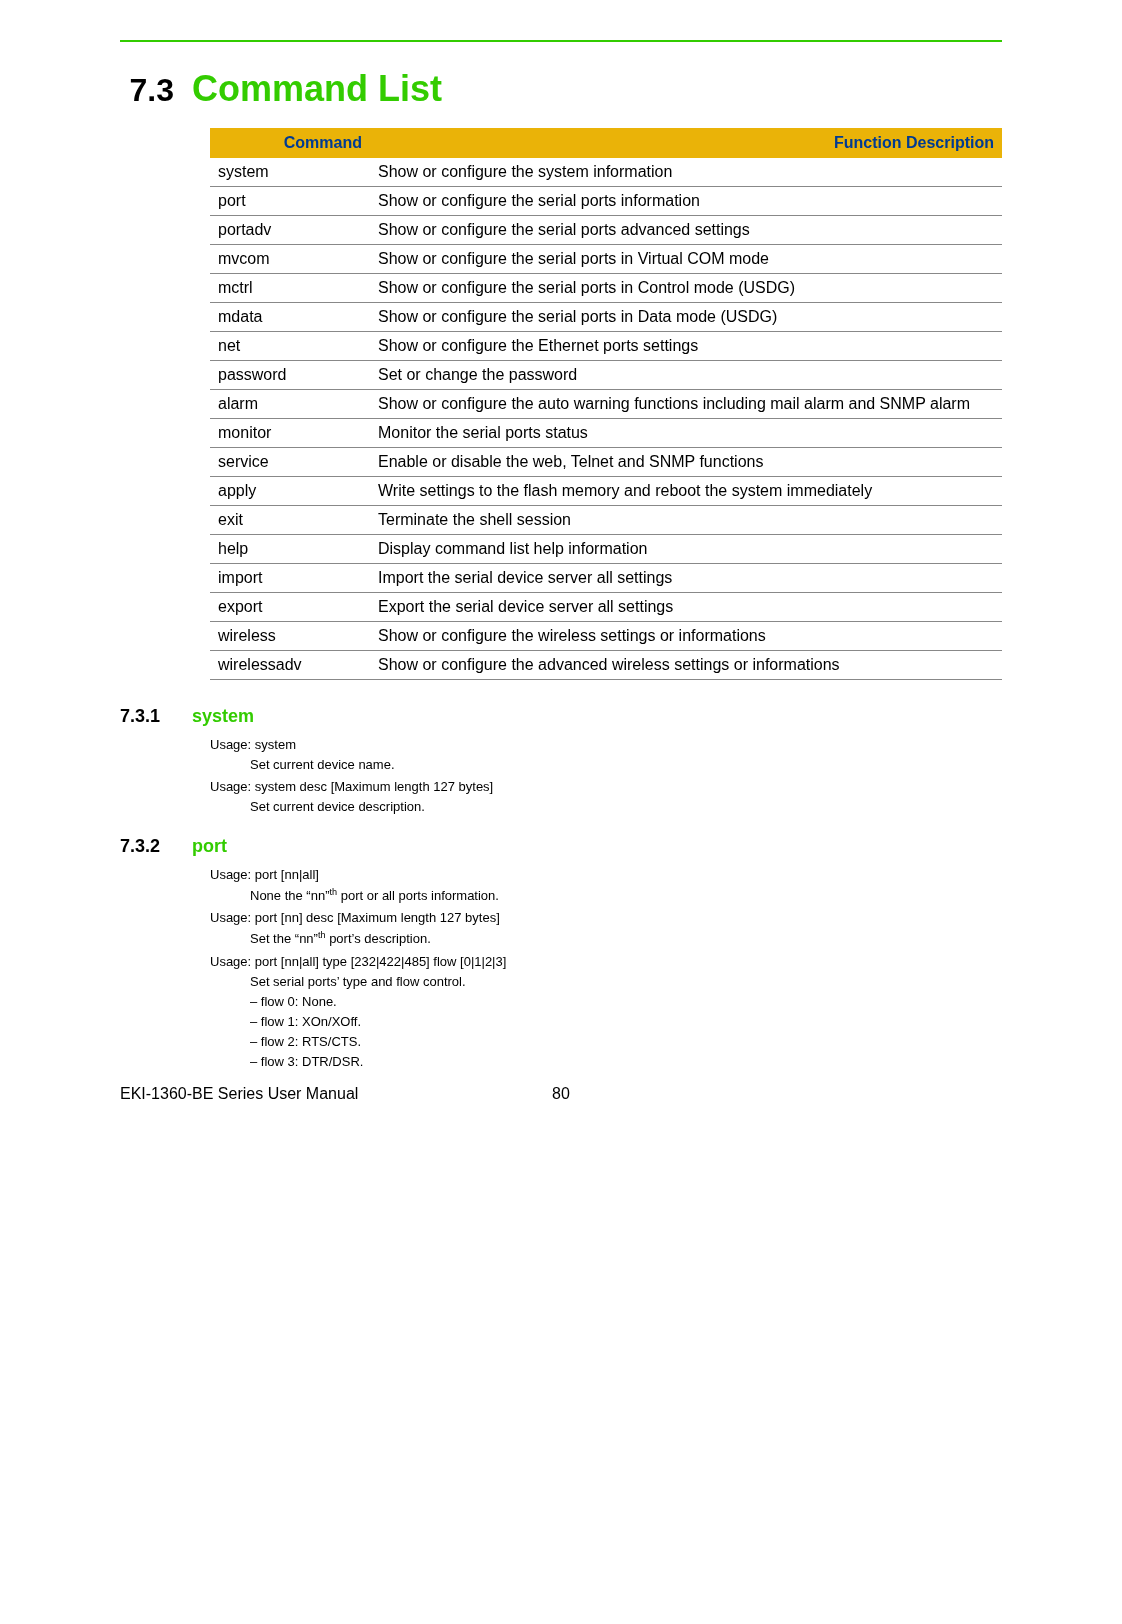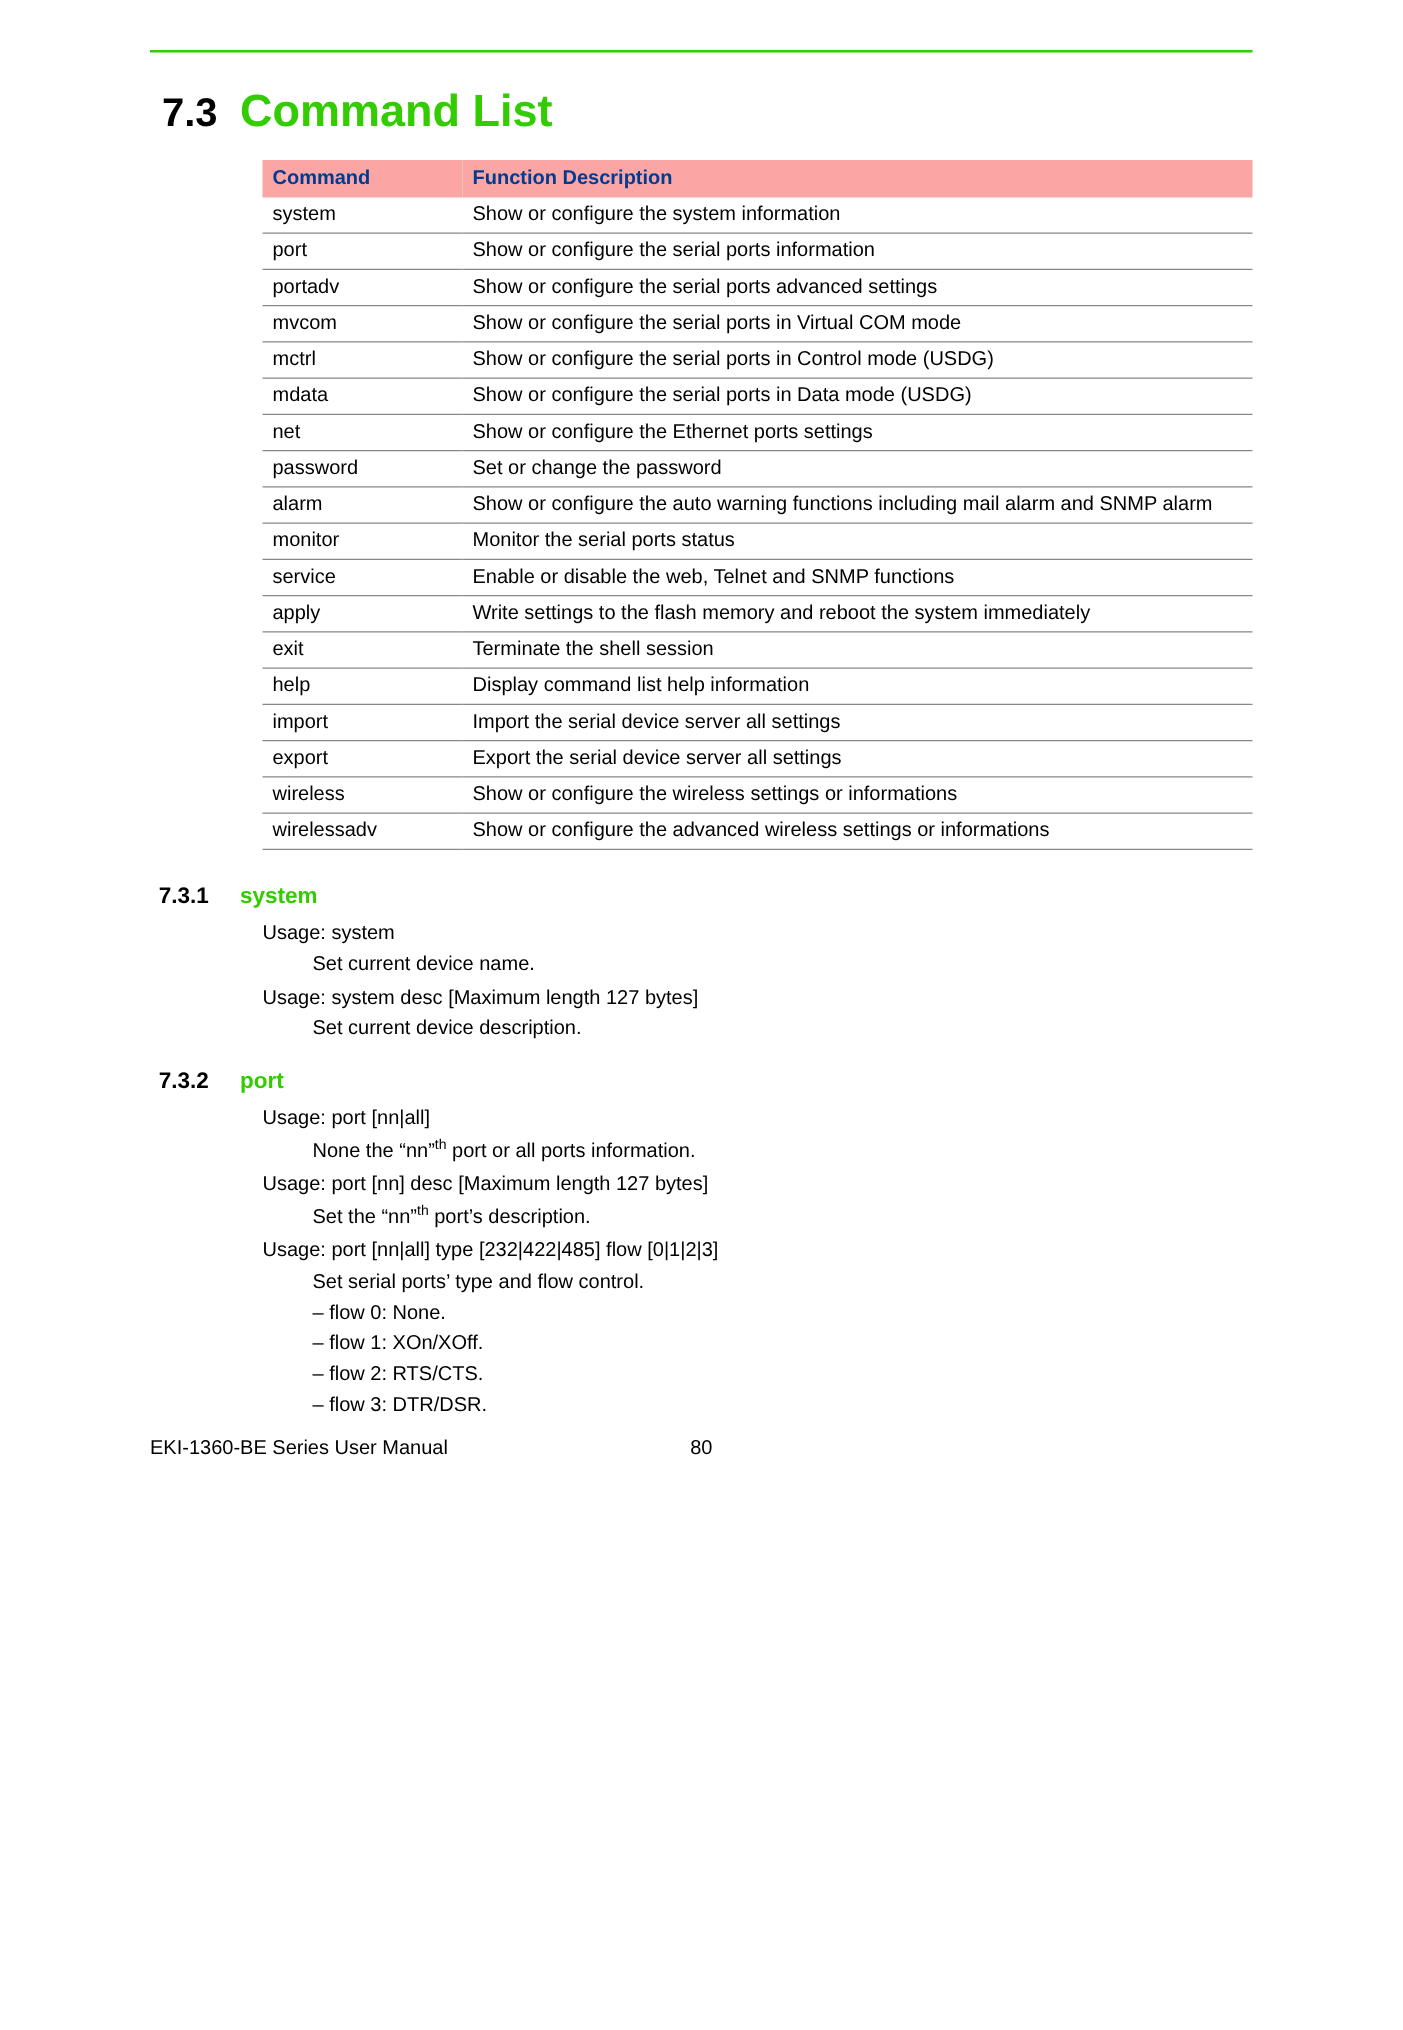--- a/index.html
+++ b/index.html
@@ -4,27 +4,27 @@
 <style>
   * { box-sizing: border-box; margin: 0; padding: 0; }
   html, body { width: 1122px; font-family: Arial, Helvetica, sans-serif; background: #fff; color: #000; }
   body { padding: 40px 120px 60px 120px; position: relative; }
   .rule { border-top: 2px solid #33cc00; margin-bottom: 26px; width: 100%; }
   .section-head { display: flex; align-items: baseline; margin-bottom: 18px; }
   .section-num { font-size: 32px; font-weight: bold; color: #000; width: 72px; text-align: right; padding-right: 18px; }
   .section-title { font-size: 36px; font-weight: bold; color: #33cc00; }
   .content { margin-left: 90px; }
   table.cmd { border-collapse: collapse; width: 100%; margin-bottom: 26px; font-size: 16px; }
-  table.cmd th { background: #fca5a5; color: #003b92; text-align: left; padding: 6px 8px; font-weight: bold; }
+  table.cmd th { background: #eab308; color: #003b92; text-align: right; padding: 6px 8px; font-weight: bold; }
   table.cmd td { padding: 5px 8px; border-bottom: 1px solid #888; vertical-align: top; }
   table.cmd td:first-child { width: 160px; }
   .sub-head { display: flex; align-items: baseline; margin-top: 10px; margin-bottom: 8px; }
-  .sub-num { font-size: 18px; font-weight: bold; color: #000; width: 72px; text-align: center; padding-right: 18px; }
+  .sub-num { font-size: 18px; font-weight: bold; color: #000; width: 72px; text-align: left; padding-right: 18px; }
   .sub-title { font-size: 18px; font-weight: bold; color: #33cc00; }
-  .body-text { font-size: 16px; line-height: 1.55; }
+  .body-text { font-size: 13px; line-height: 1.55; }
   .usage { margin-top: 2px; }
   .indent1 { padding-left: 40px; }
   .indent2 { padding-left: 40px; }
   .dash-list { list-style: none; padding-left: 40px; }
   .dash-list li::before { content: "– "; color: #000; }
   sup { font-size: 0.7em; }
   .footer { position: absolute; bottom: 30px; left: 120px; right: 120px; font-size: 16px; display: flex; }
   .footer .left { }
   .footer .center { position: absolute; left: 50%; transform: translateX(-50%); }
 </style>

